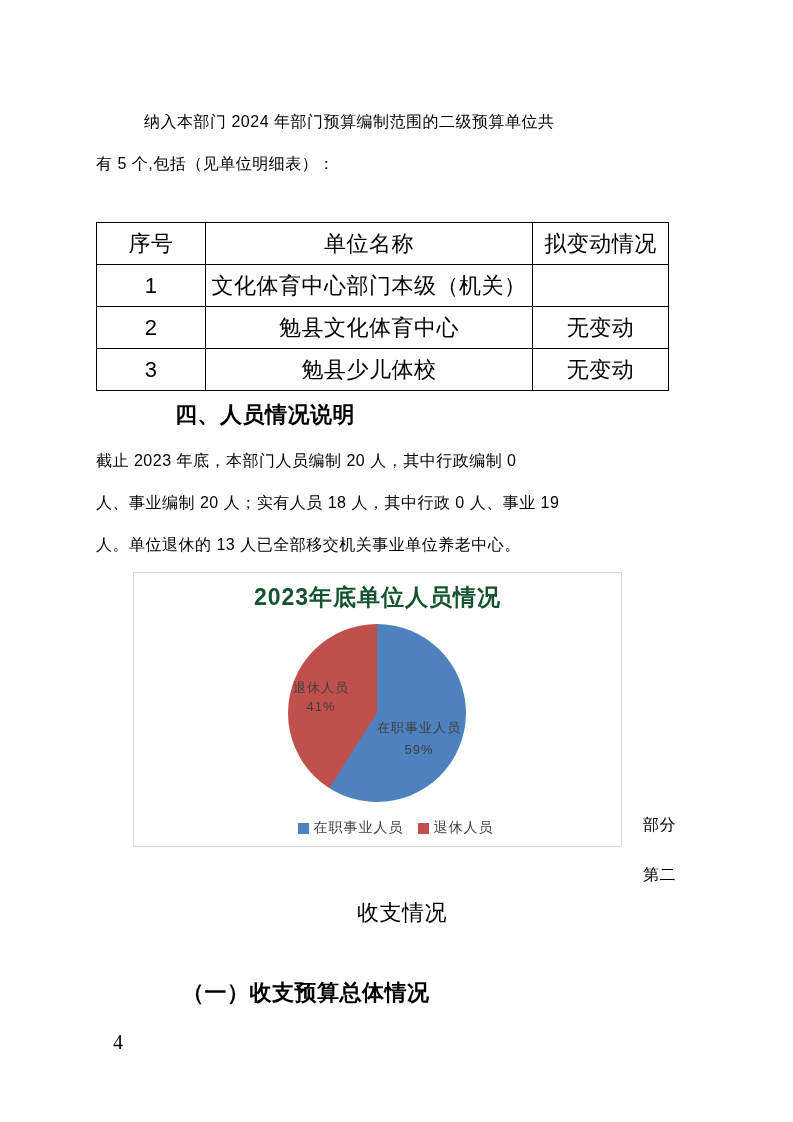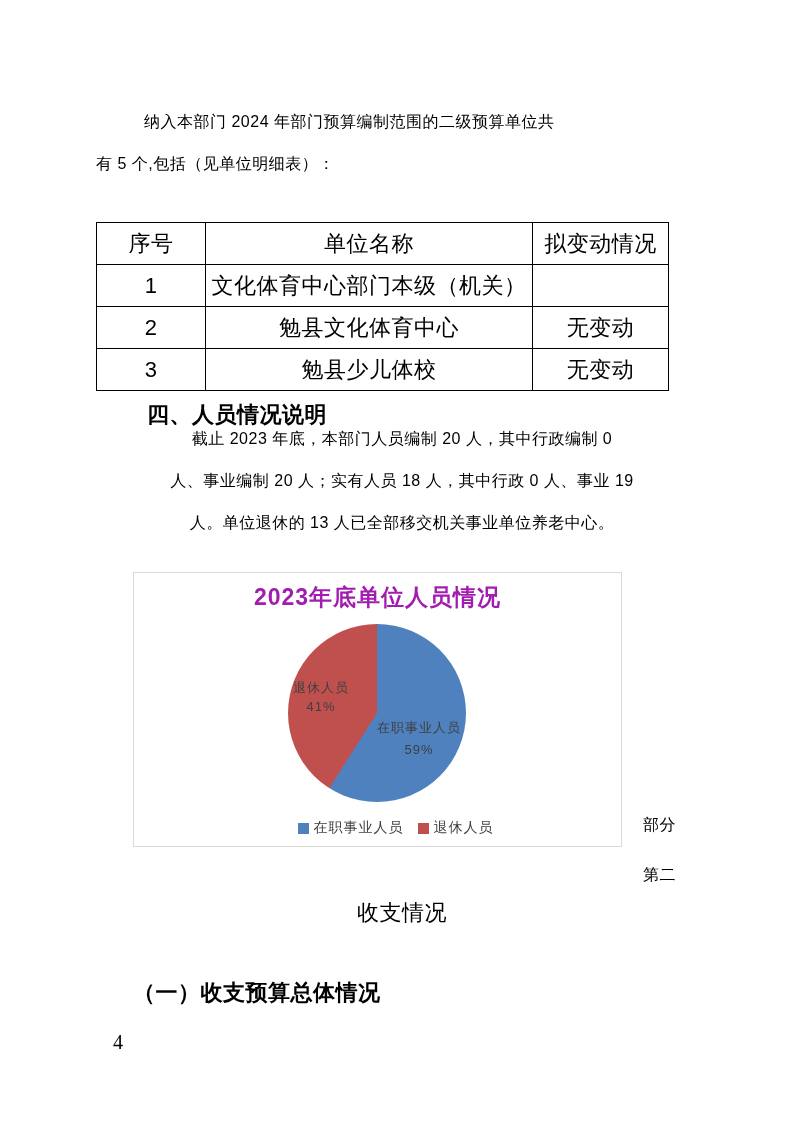--- a/index.html
+++ b/index.html
@@ -32,23 +32,23 @@
     font-size: 22px;
     height: 42px;
     padding: 0 2px;
     letter-spacing: 0.5px;
   }
   .col-idx { width: 109px; }
   .col-name { width: 327px; }
   .col-change { width: 136px; }
 
   
-  .h-bold { font-size: 22px; font-weight: bold; letter-spacing: 0.5px; }
+  .h-bold { font-size: 22px; font-weight: bold; letter-spacing: 0.5px; margin-left: 28px; }
   .heading4 { left: 147px; top: 400px; }
-  .para4 { left: 96px; top: 418px; width: 612px; text-align: center; }
+  .para4 { left: 96px; top: 440px; width: 612px; }
 
   
   .chart-box {
     left: 133px; top: 572px; width: 489px; height: 275px;
     border: 1px solid #d9d9d9;
     background: #ffffff;
   }
   .chart-title {
     position: absolute;
     left: 0; right: 0; top: 9px;
@@ -86,21 +86,21 @@
   }
   .legend-item { display: flex; align-items: center; gap: 5px; letter-spacing: 1px; }
   .swatch { width: 11px; height: 11px; display: inline-block; }
 
   
   .part2-l1 { left: 643px; top: 854px; text-align: right; }
   .part2-l2 { left: 643px; top: 804px; }
 
   .subtitle { left: 99px; top: 898px; width: 606px; text-align: center; font-size: 22px; letter-spacing: 0.5px; }
   .heading5 { left: 147px; top: 936px; }
-  .heading5sub { left: 133px; top: 978px; }
+  .heading5sub { left: 154px; top: 978px; }
 
   .page-num {
     left: 113px; top: 1031px;
     font-family: "Liberation Serif", serif;
     font-size: 20px;
   }
 </style>
 </head>
 <body>
 
@@ -144,21 +144,21 @@
   </div>
 
   <div class="abs heading4 h-bold">四、人员情况说明</div>
   <div class="abs para4 body-text">
     <div>截止 2023 年底，本部门人员编制 20 人，其中行政编制 0</div>
     <div>人、事业编制 20 人；实有人员 18 人，其中行政 0 人、事业 19</div>
     <div>人。单位退休的 13 人已全部移交机关事业单位养老中心。</div>
   </div>
 
   <div class="abs chart-box">
-    <div class="chart-title" style="color: #a21caf;">2023年底单位人员情况</div>
+    <div class="chart-title" style="color: #14532d;">2023年底单位人员情况</div>
     <div class="pie" style="background: conic-gradient(rgb(78, 129, 189) 0deg, rgb(78, 129, 189) 59%, rgb(192, 80, 77) 0deg, rgb(192, 80, 77) 100%);"></div>
     <div class="pie-label pie-label-retired">
       <div>退休人员</div>
       <div>41%</div>
     </div>
     <div class="pie-label pie-label-active">
       <div>在职事业人员</div>
       <div>59%</div>
     </div>
     <div class="legend">

